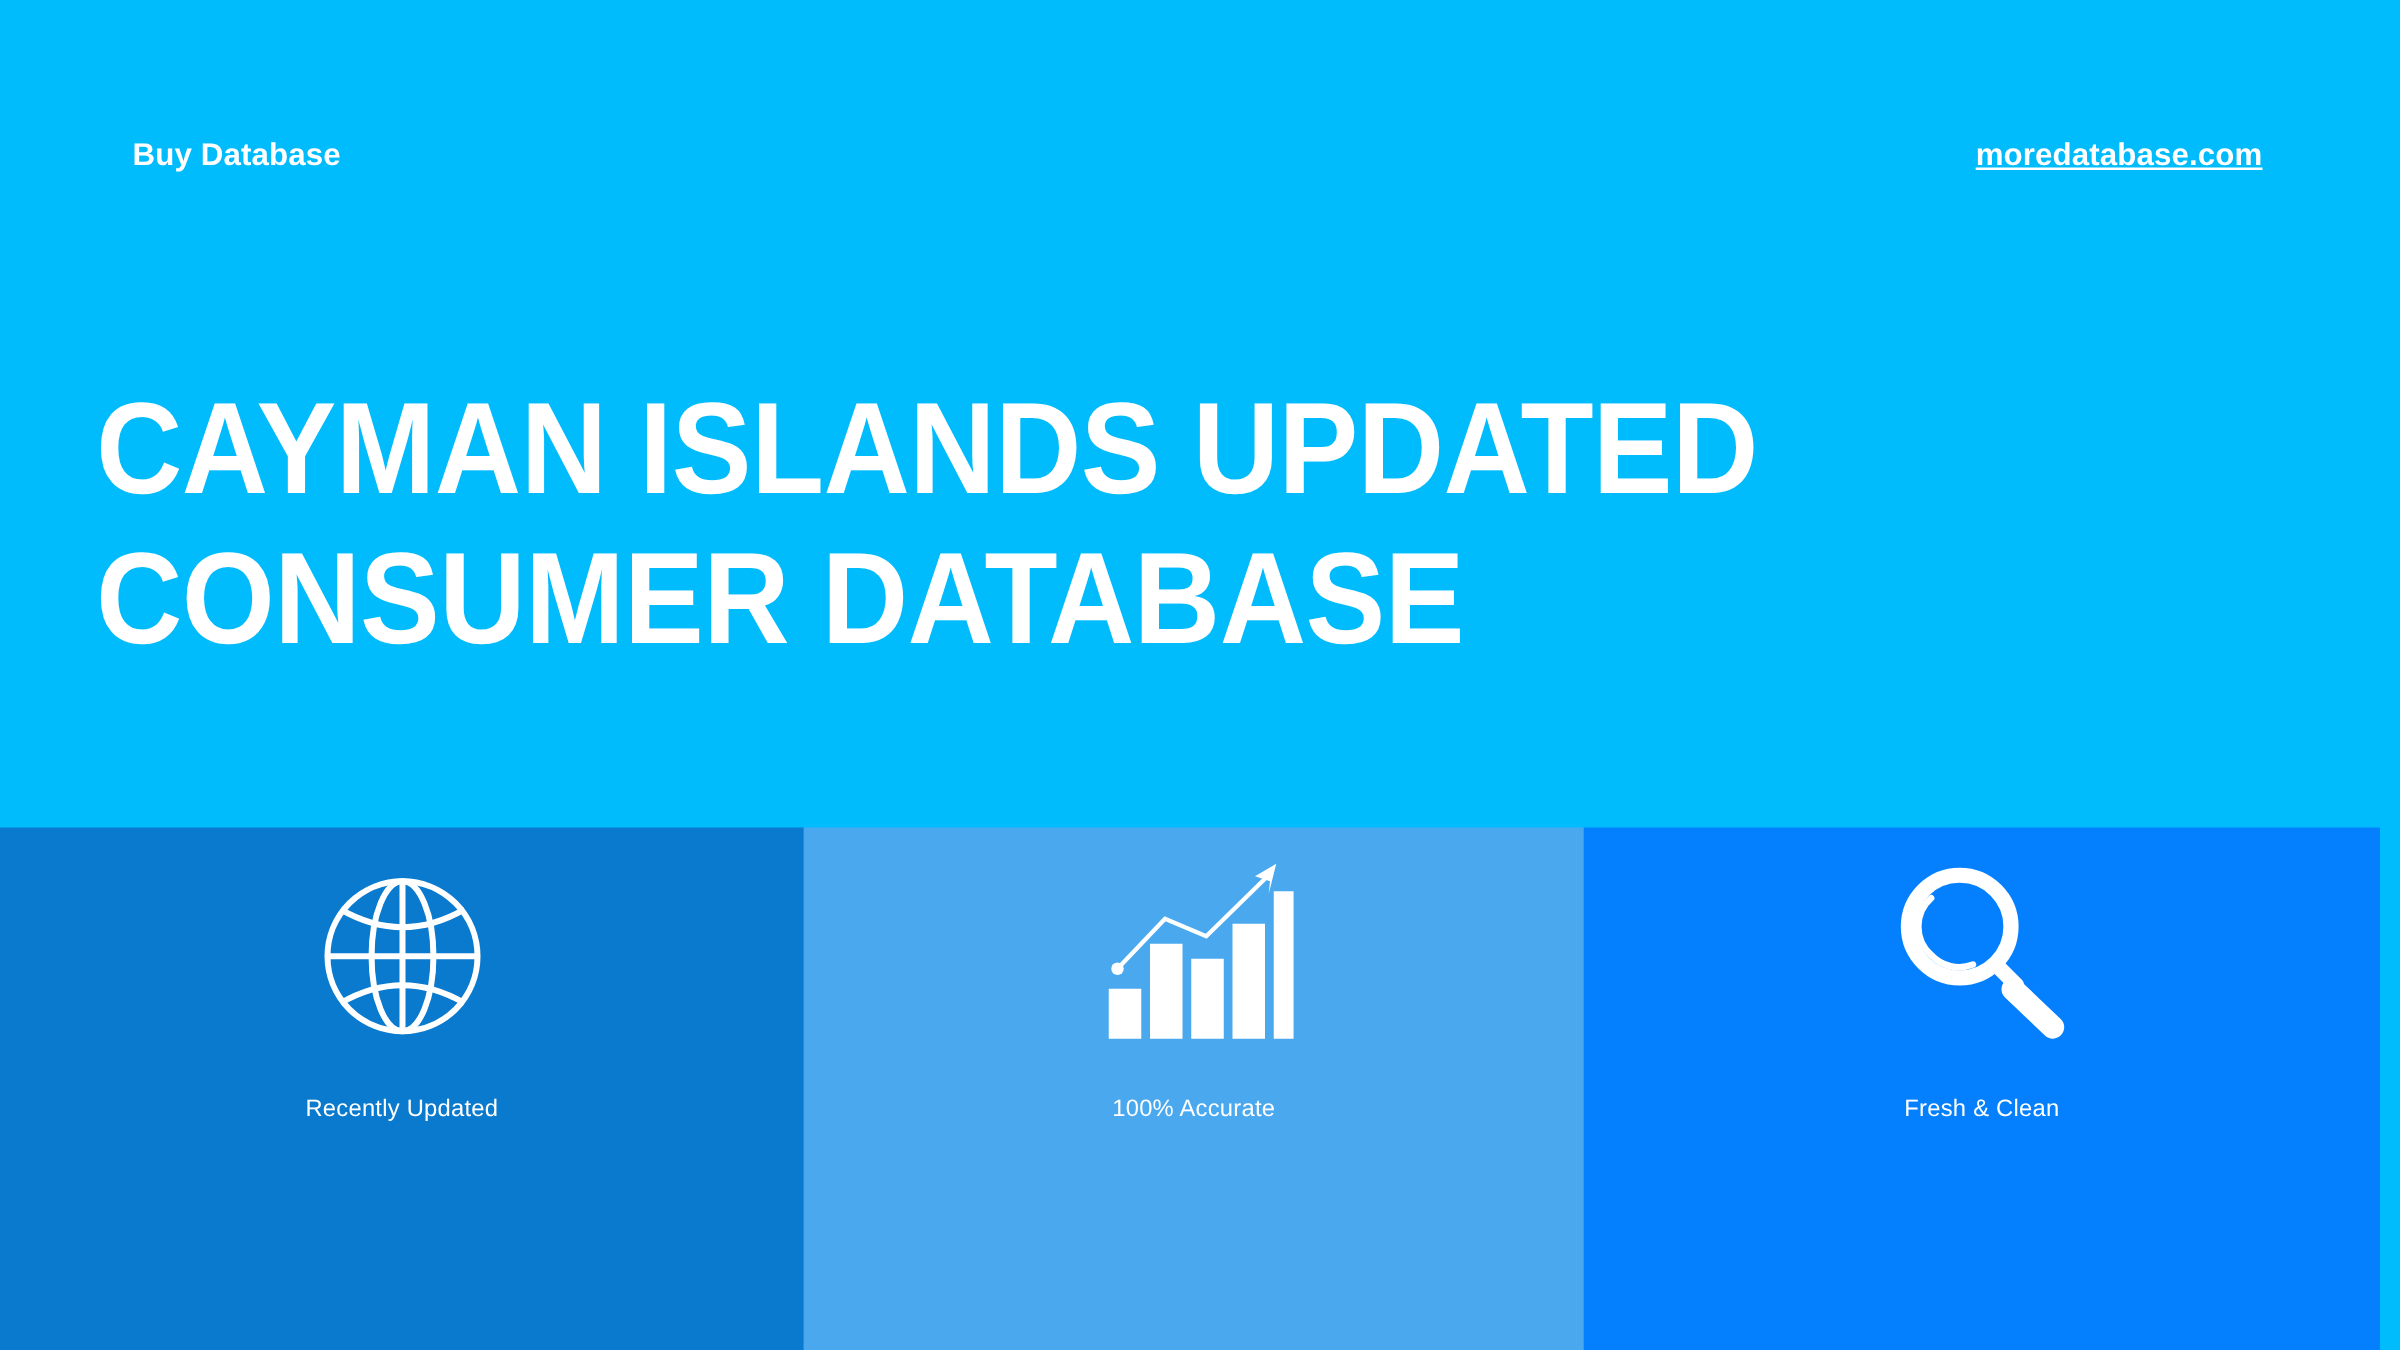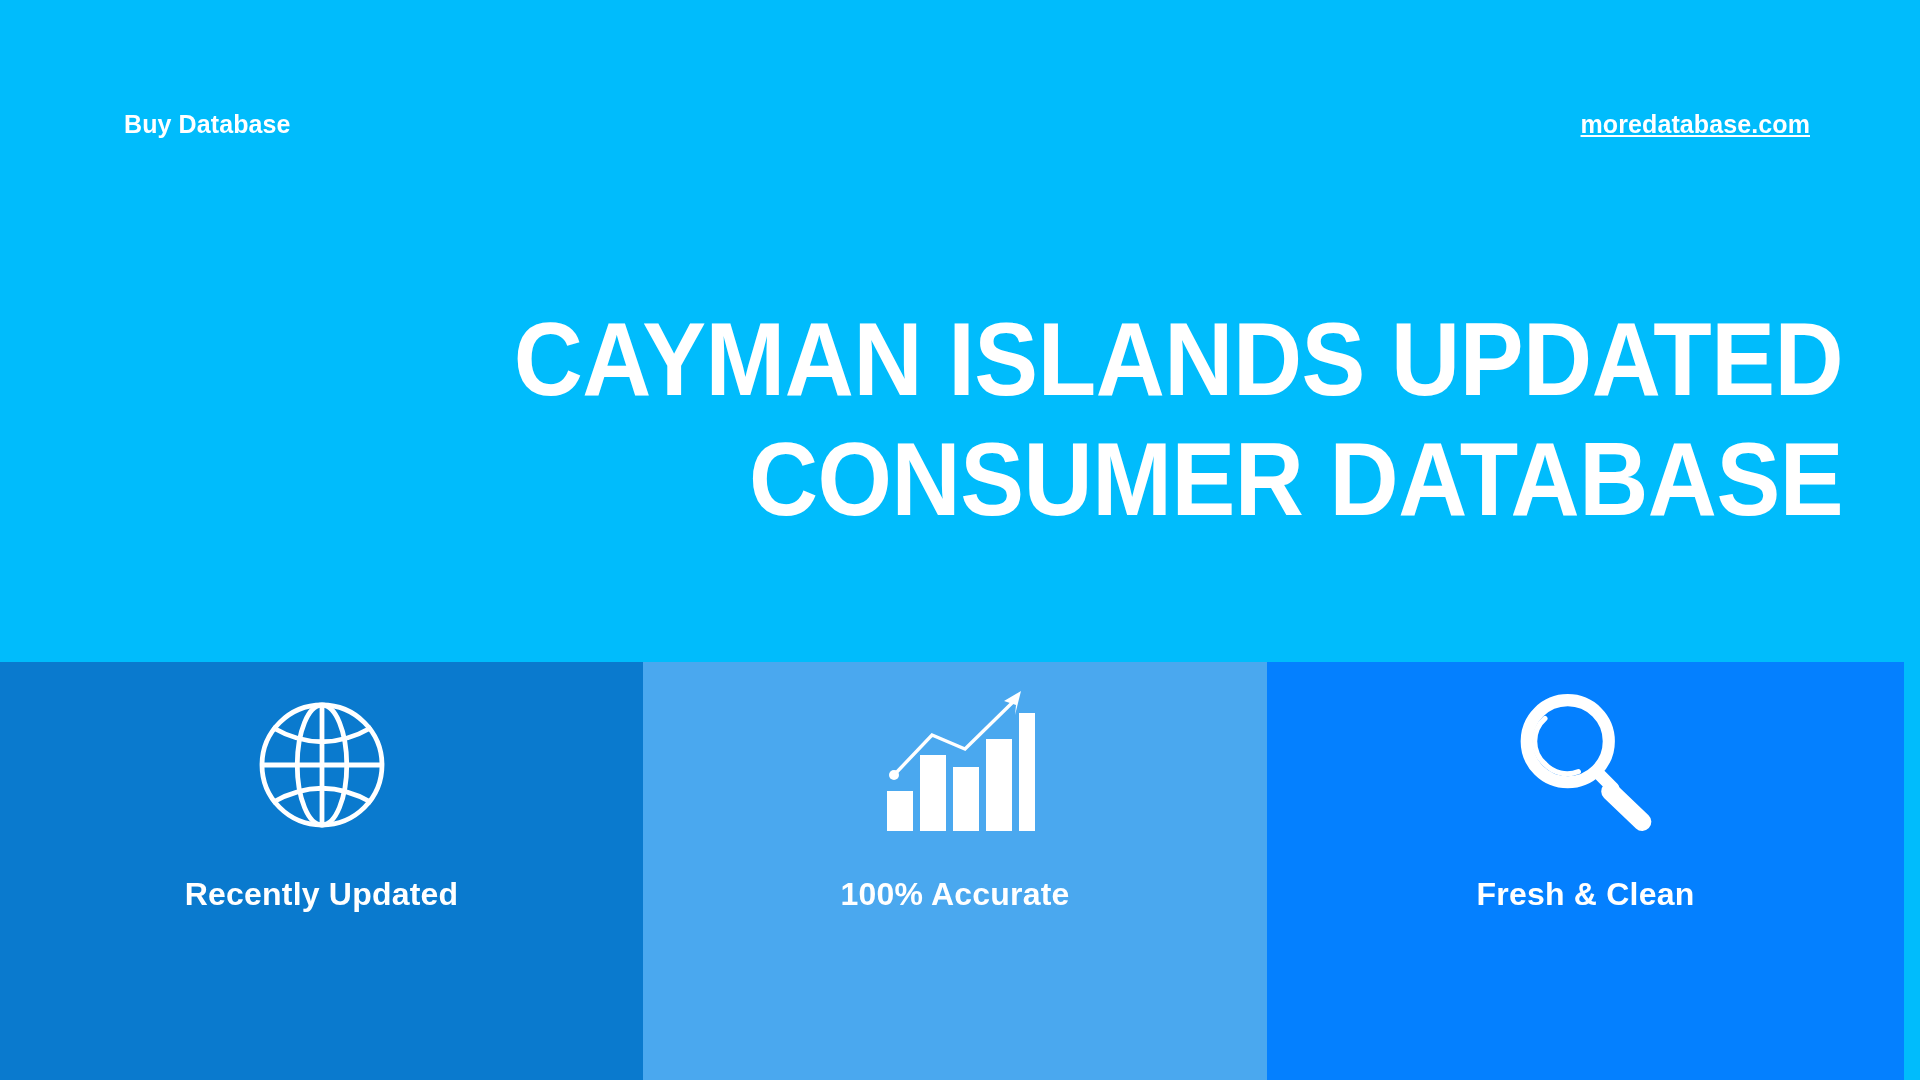--- a/index.html
+++ b/index.html
@@ -26,21 +26,21 @@
     position: relative;
     background: #00bcfc;
     height: 662px;
     flex: 0 0 662px;
     box-sizing: border-box;
   }
 
   .hero-topbar {
     position: absolute;
     top: 104px;
-    left: 124px;
+    left: 106px;
     right: 110px;
     height: 40px;
     display: flex;
     align-items: center;
     justify-content: space-between;
   }
 
   .brand-left {
     color: #ffffff;
     font-size: 25px;
@@ -58,21 +58,21 @@
     line-height: 1;
     white-space: nowrap;
     text-decoration: underline;
   }
 
   .hero-title-wrap {
     position: absolute;
     top: 300px;
     left: 0;
     right: 0;
-    text-align: right;
+    text-align: left;
   }
 
   .hero-title {
     color: #ffffff;
     font-family: "Liberation Sans Narrow", "Liberation Sans", sans-serif;
     font-size: 104px;
     font-weight: bold;
     line-height: 1.15;
     letter-spacing: -0.5px;
     text-transform: uppercase;
@@ -116,22 +116,22 @@
     align-items: center;
     justify-content: center;
   }
 
   .feature.f1 .feature-icon { margin-top: 22px; }
   .feature.f2 .feature-icon { margin-top: 24px; }
 
   .feature-label {
     margin-top: 38px;
     color: #ffffff;
-    font-size: 32px;
-    font-weight: bold;
+    font-size: 19px;
+    font-weight: normal;
     letter-spacing: 0.2px;
     line-height: 1;
   }
 
   .feature.f1 .feature-label { margin-top: 44px; }
   .feature.f2 .feature-label { margin-top: 42px; }
 
   svg { display: block; }
 </style>
 </head>

